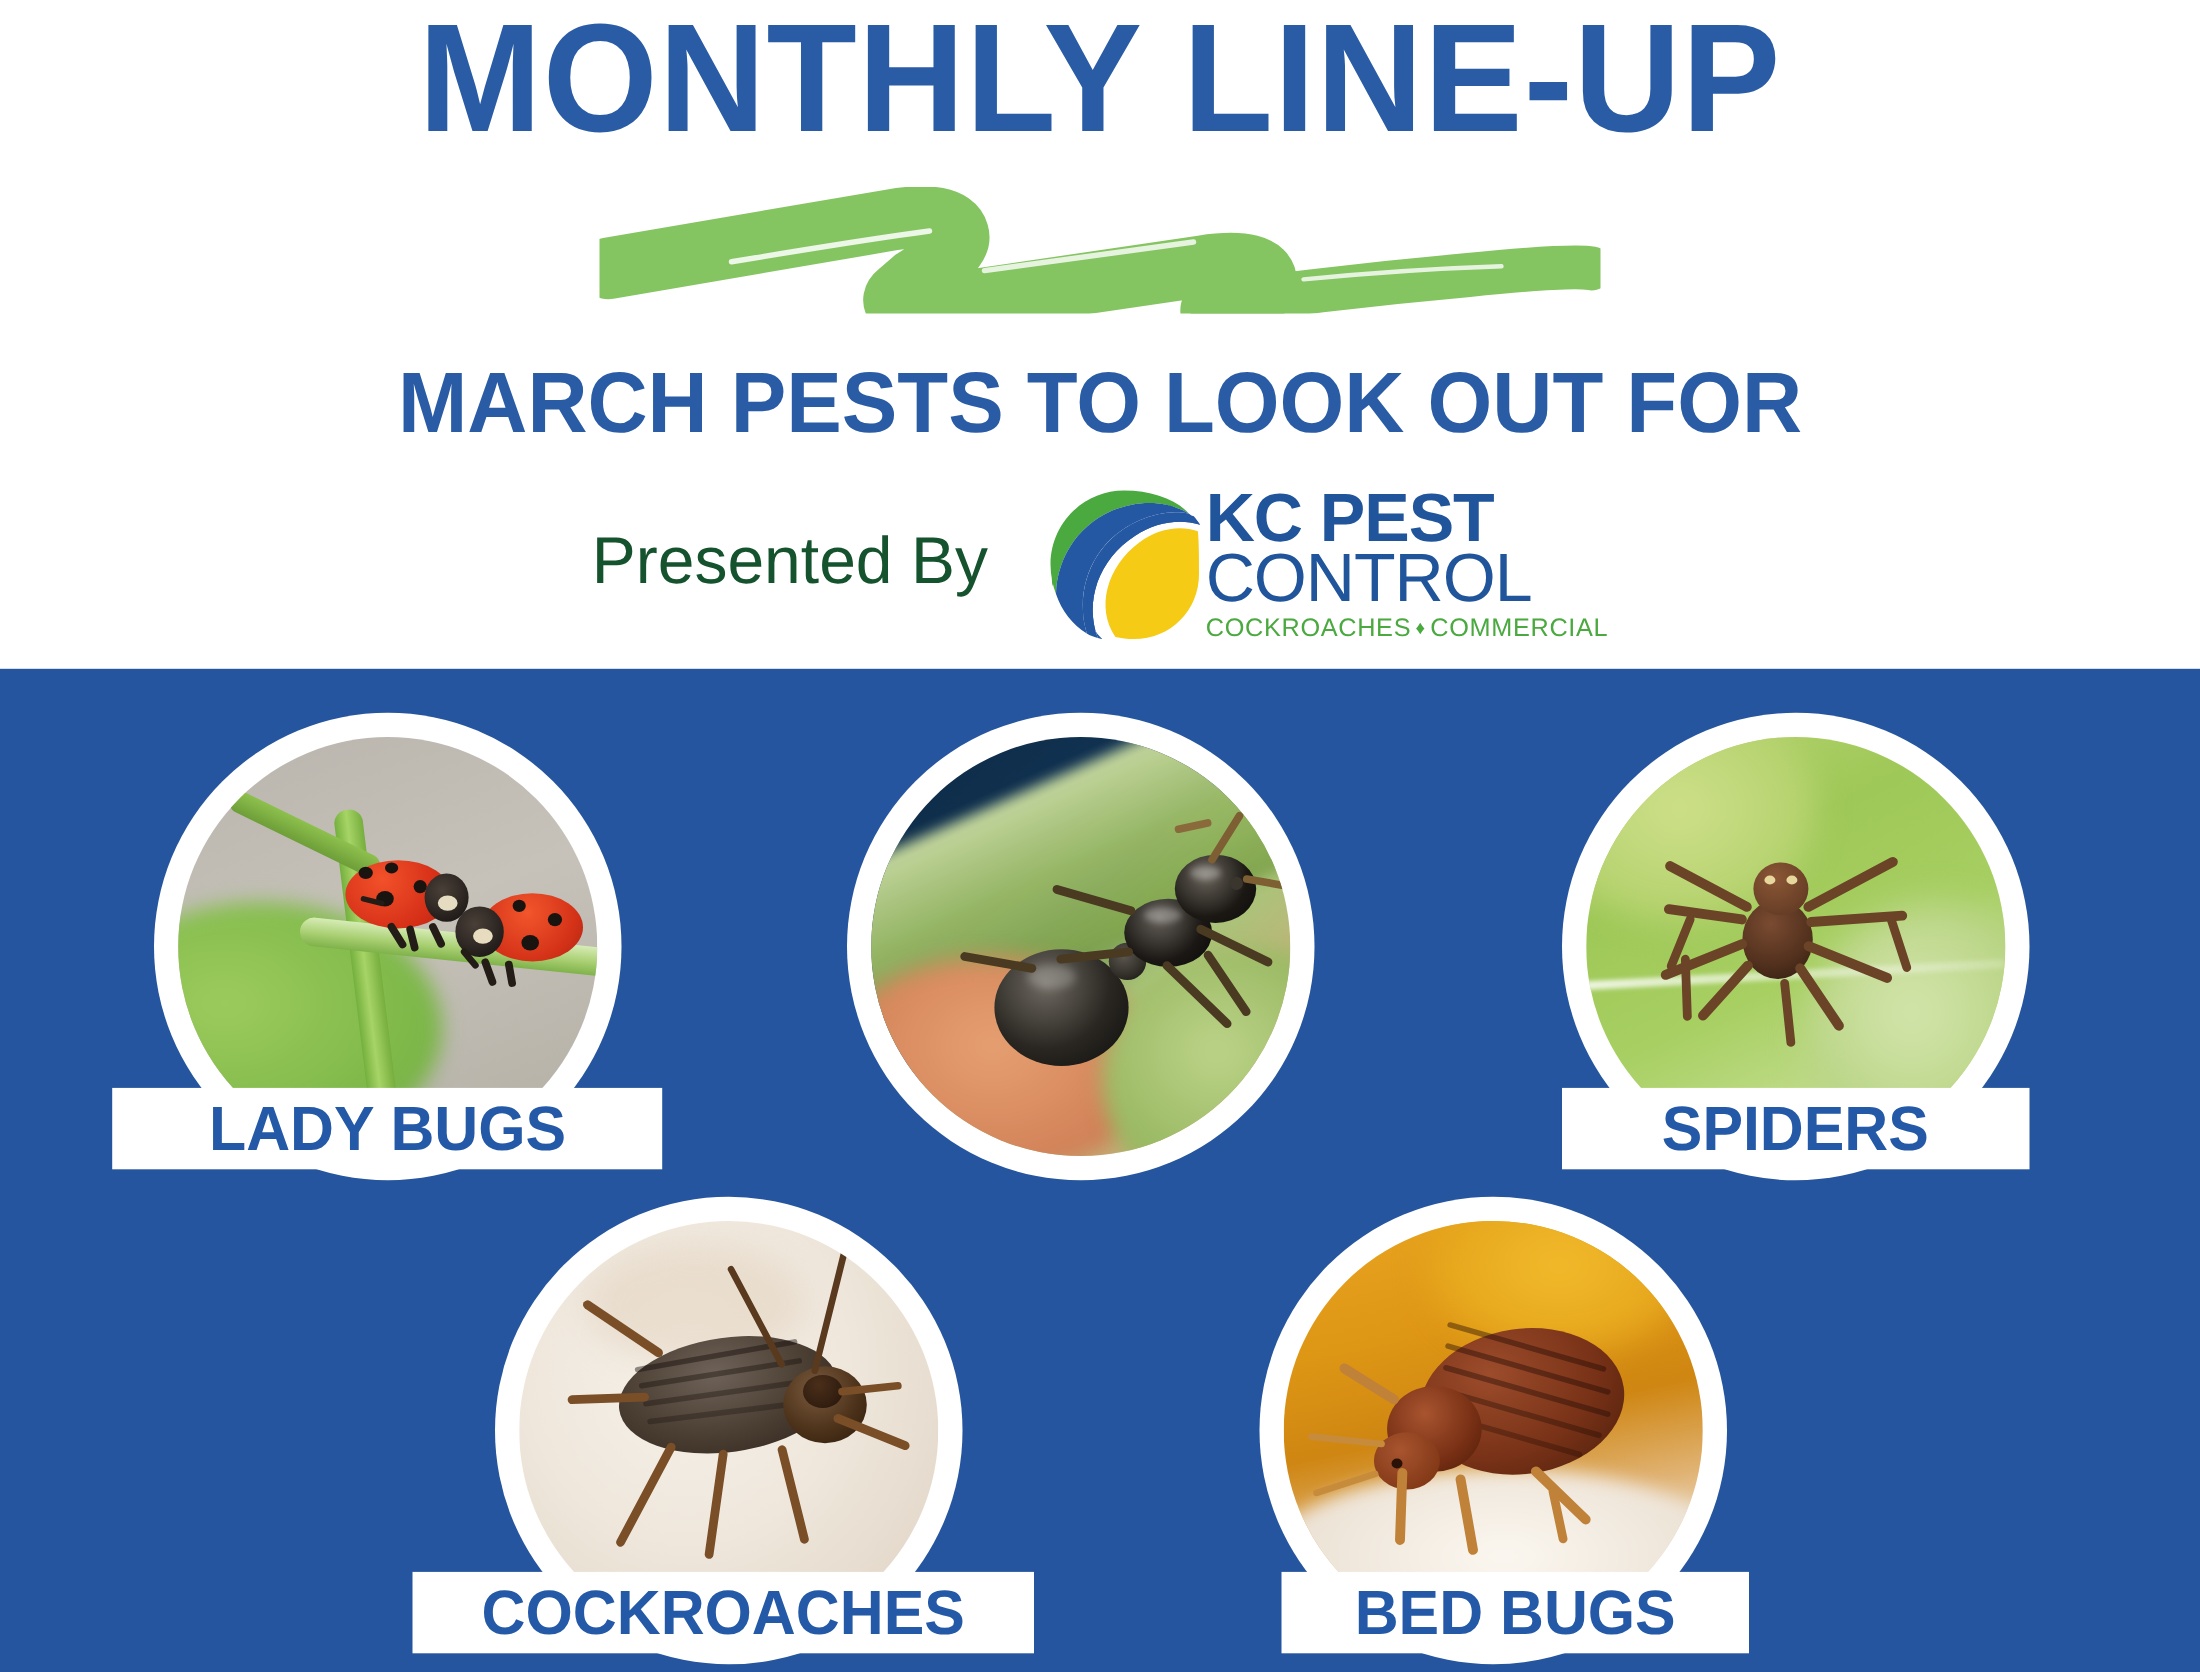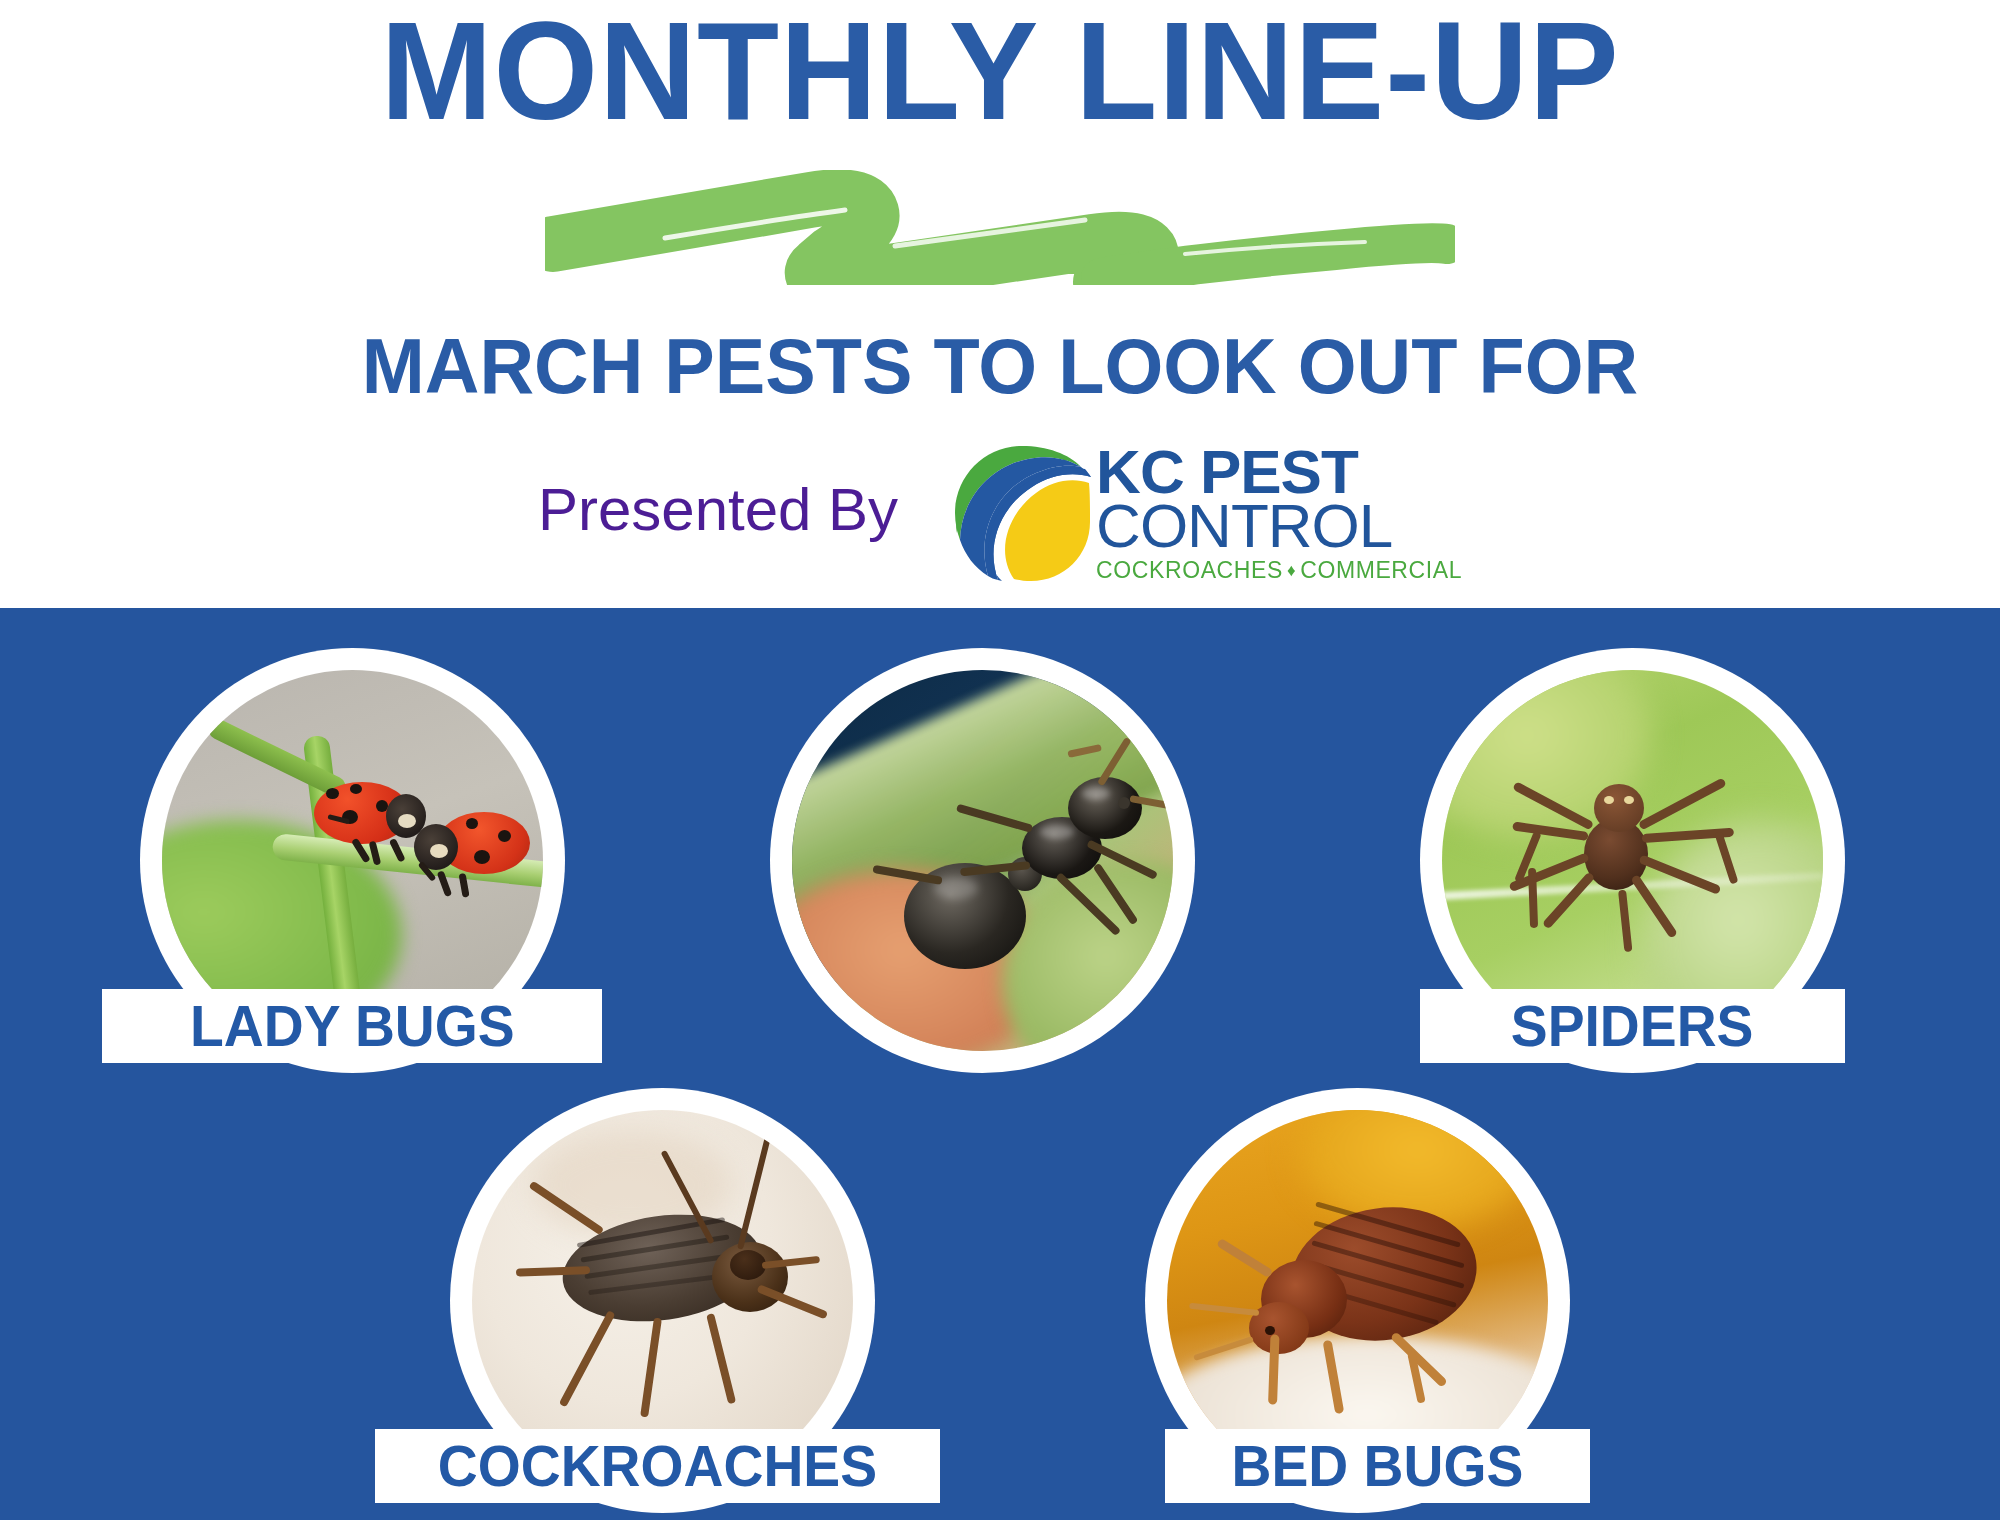--- a/index.html
+++ b/index.html
@@ -37,21 +37,21 @@
     transform:scaleX(0.97);
     white-space:nowrap;
   }
 
   .presenter-row{
     position:absolute;left:0;top:430px;width:2000px;height:165px;
     display:flex;align-items:center;justify-content:center;gap:54px;
   }
   .presented-by{
     font-weight:normal;font-size:60px;line-height:64px;
-    color:#4c1d95;letter-spacing:0px;white-space:nowrap;
+    color:#14532d;letter-spacing:0px;white-space:nowrap;
     margin-top:-6px;
   }
 
   .logo{display:flex;align-items:center;gap:4px;}
   .logo-mark{width:140px;height:140px;flex:0 0 140px;}
   .logo-text{display:flex;flex-direction:column;justify-content:center;margin-top:2px;}
   .logo-line1{
     font-weight:bold;font-size:62px;line-height:56px;color:#21559b;
     letter-spacing:-1px;white-space:nowrap;
   }

